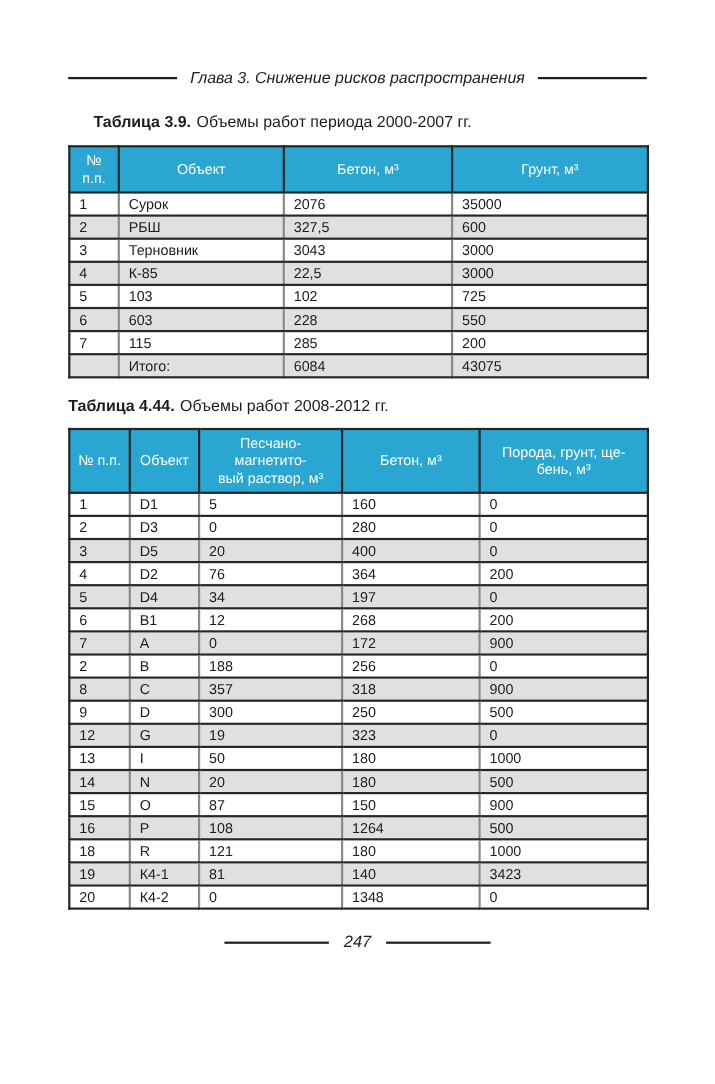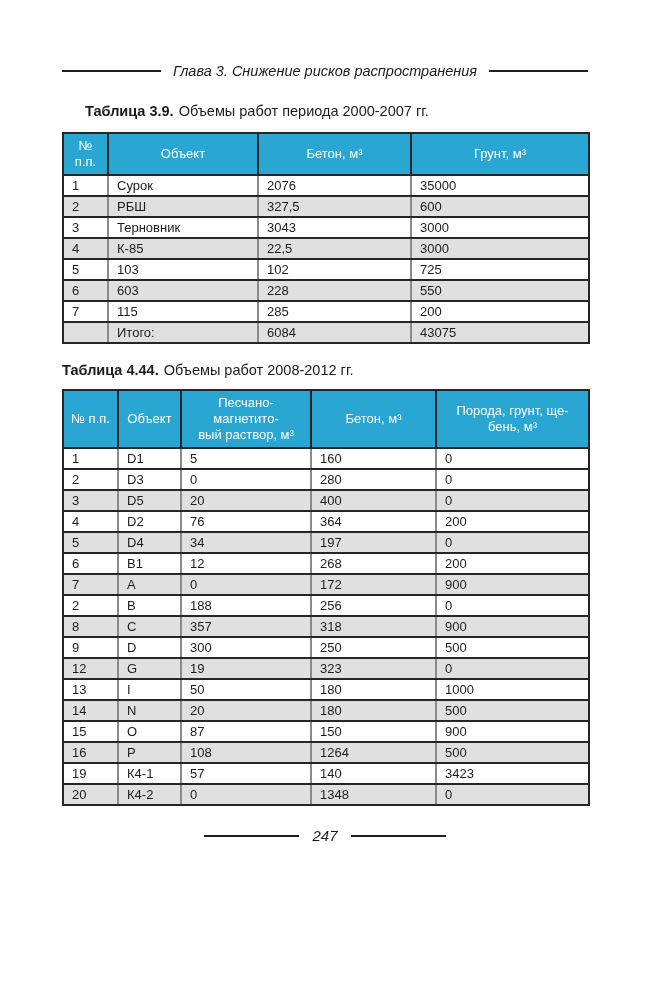--- a/index.html
+++ b/index.html
@@ -278,23 +278,30 @@
           <td>900</td>
         </tr>
         <tr>
           <td>16</td>
           <td>P</td>
           <td>108</td>
           <td>1264</td>
           <td>500</td>
         </tr>
         <tr>
+          <td>18</td>
+          <td>R</td>
+          <td>121</td>
+          <td>180</td>
+          <td>1000</td>
+        </tr>
+        <tr>
           <td>19</td>
           <td>К4-1</td>
-          <td>57</td>
+          <td>81</td>
           <td>140</td>
           <td>3423</td>
         </tr>
         <tr>
           <td>20</td>
           <td>К4-2</td>
           <td>0</td>
           <td>1348</td>
           <td>0</td>
         </tr>

